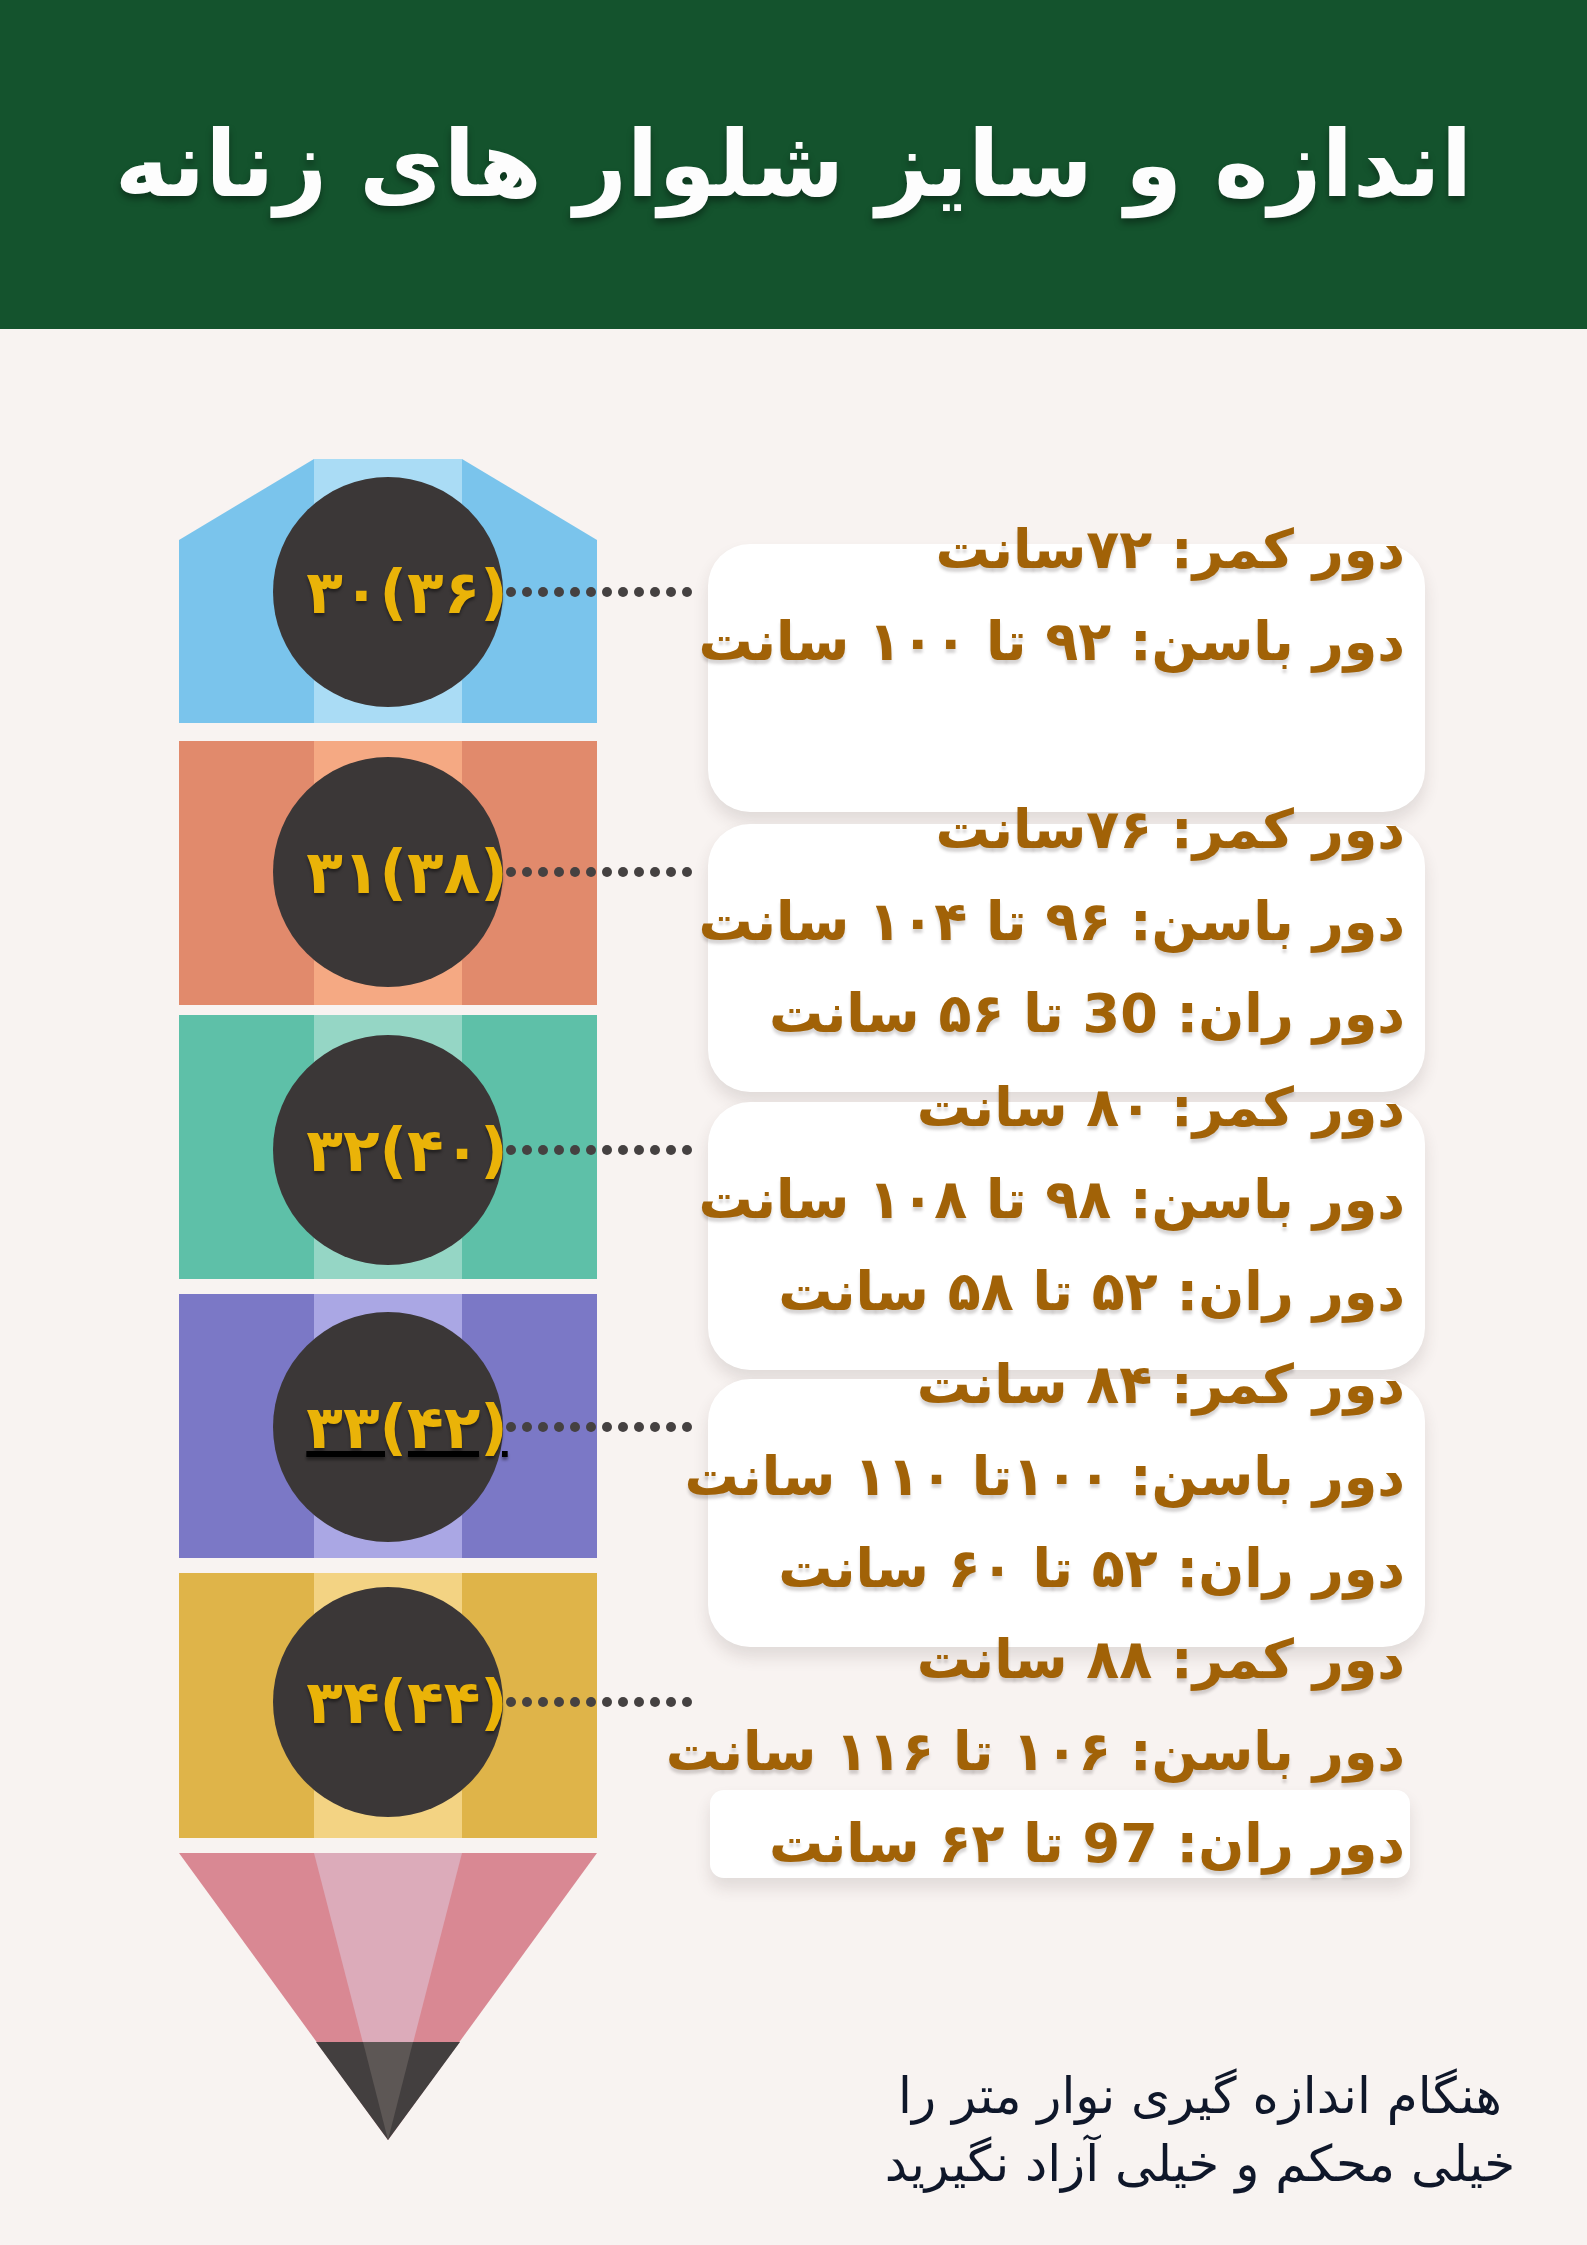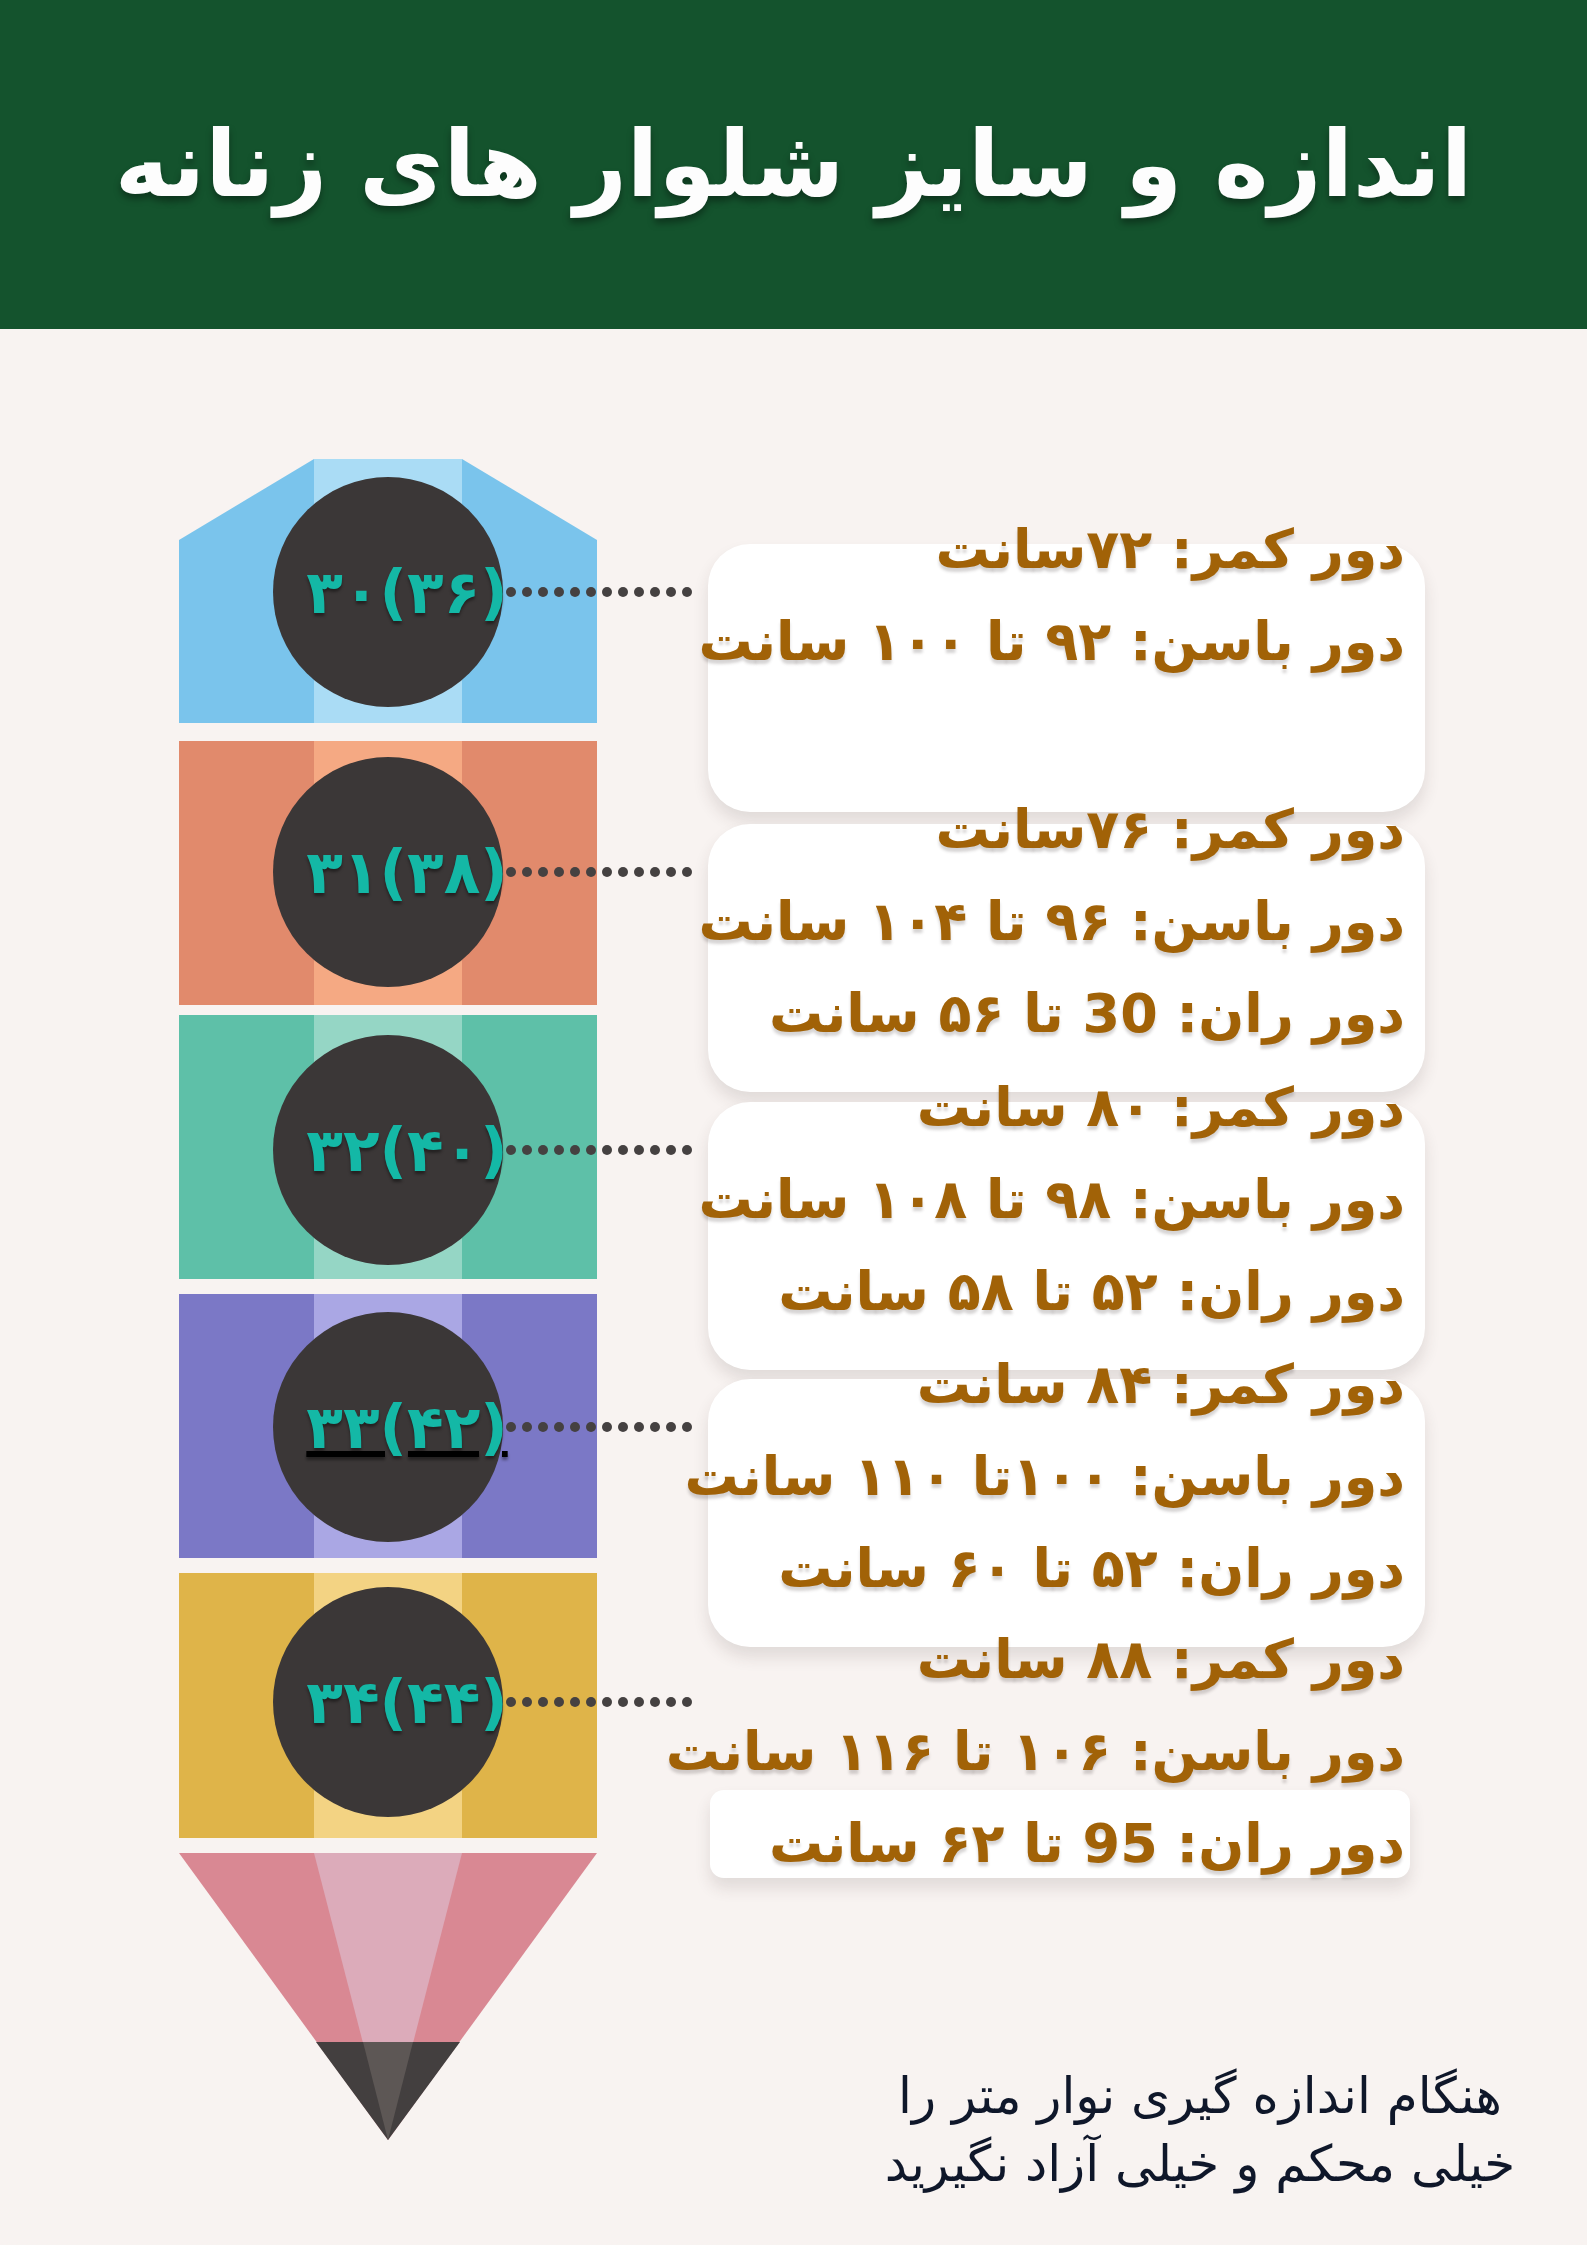--- a/index.html
+++ b/index.html
@@ -43,21 +43,21 @@
   .seg-4 .stripe{background:#f3d383;}
 
   .tip{position:absolute;left:179px;top:1853px;width:418px;height:290px;}
 
   
   .size-circle{
     position:absolute;left:273px;width:230px;height:230px;border-radius:50%;
     background:#3b3737;display:flex;align-items:center;justify-content:center;
   }
   .size-circle .lbl{
-    color:#14b8a6;font-weight:bold;font-size:60px;direction:ltr;
+    color:#eab308;font-weight:bold;font-size:60px;direction:ltr;
     text-shadow:0 3px 3px rgba(0,0,0,0.4);
     margin-left:38px;
   }
   .c-0{top:477px;} .c-1{top:757px;} .c-2{top:1035px;} .c-3{top:1312px;text-decoration:underline;} .c-4{top:1587px;}
 
   
   .dots{
     position:absolute;left:506px;width:200px;height:10px;
     display:flex;gap:6px;align-items:center;
   }
@@ -229,21 +229,21 @@
     <div>دور ران:  ۵۲ تا ۵۸ سانت</div>
   </div>
   <div class="info-text t-3">
     <div>دور کمر:  ۸۴ سانت</div>
     <div>دور باسن:  ۱۰۰تا ۱۱۰ سانت</div>
     <div>دور ران:  ۵۲ تا ۶۰ سانت</div>
   </div>
   <div class="info-text t-4">
     <div>دور کمر:  ۸۸ سانت</div>
     <div>دور باسن:  ۱۰۶ تا ۱۱۶ سانت</div>
-    <div>دور ران:  95 تا ۶۲ سانت</div>
+    <div>دور ران:  97 تا ۶۲ سانت</div>
   </div>
 
   <div class="footnote">
     <div>هنگام اندازه گیری نوار متر را</div>
     <div>خیلی محکم و خیلی آزاد نگیرید</div>
   </div>
 
 </div>
 
 </body></html>

